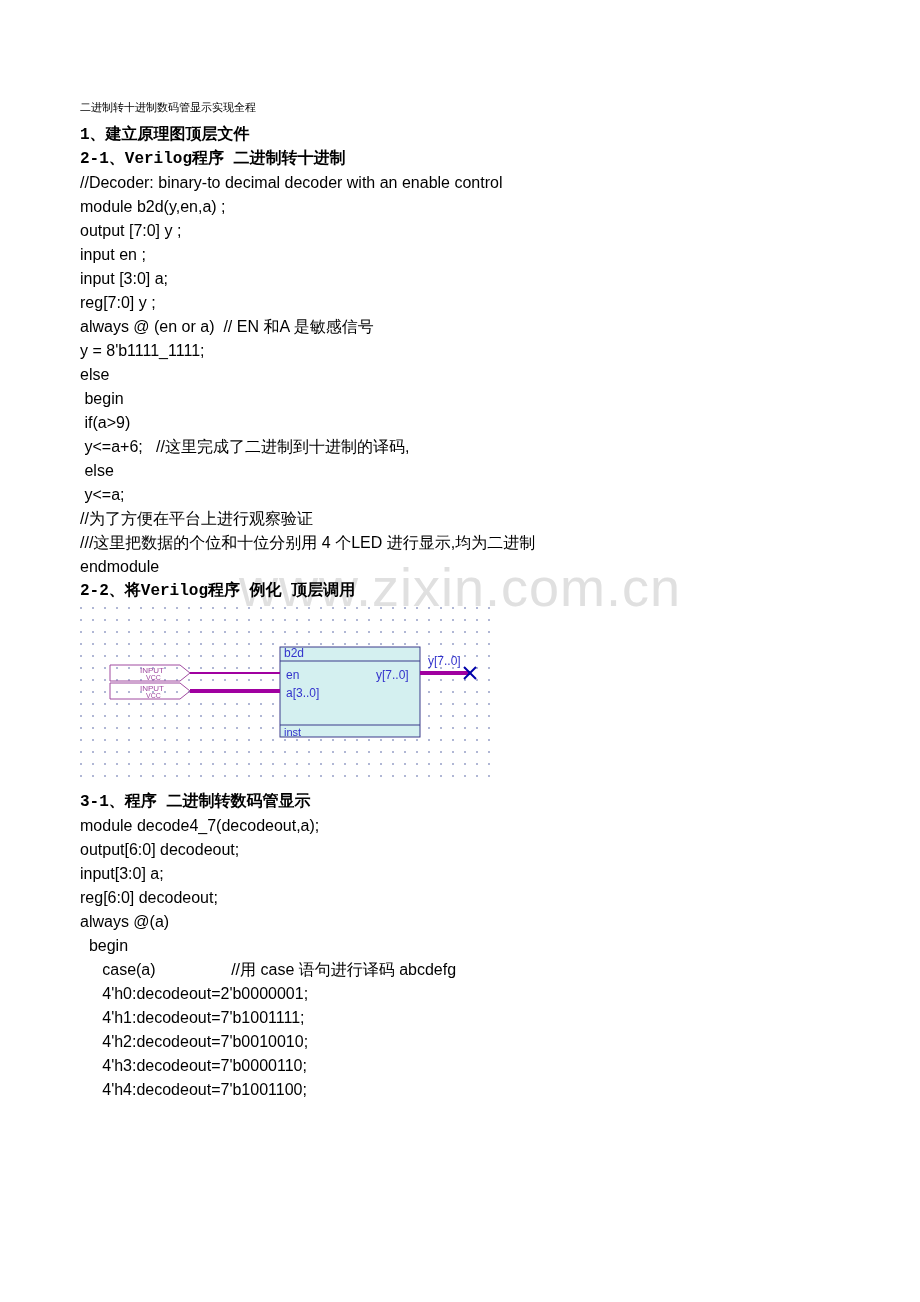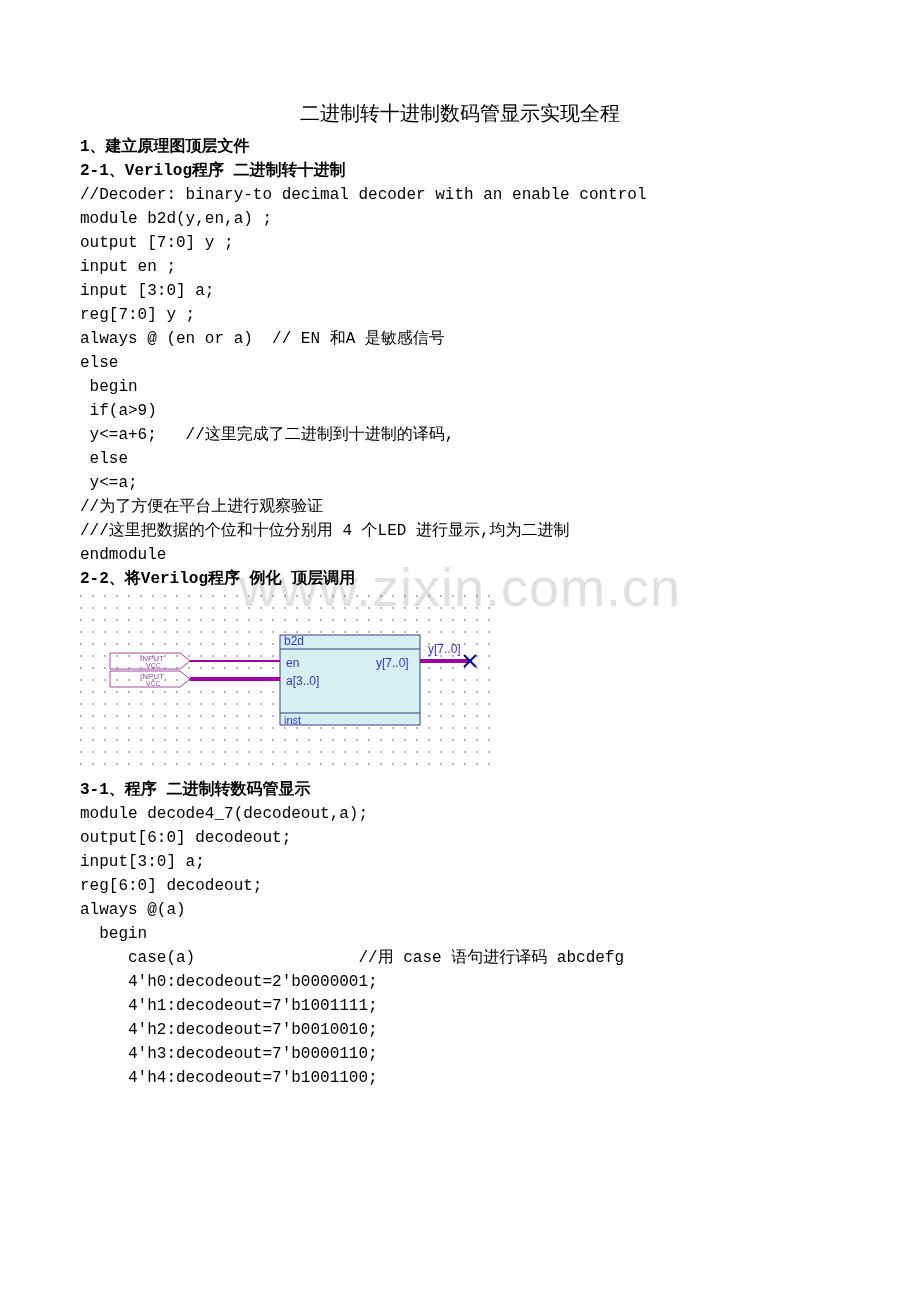--- a/index.html
+++ b/index.html
@@ -7,36 +7,35 @@
       padding: 0;
       font-family: "SimSun", "Courier New", monospace;
       background: #fff;
       width: 920px;
     }
     .page {
       padding: 100px 80px 60px 80px;
       position: relative;
     }
     .title {
-      text-align: center;
-      font-size: 20px;
+      font-size: 11px;
       margin-bottom: 8px;
     }
     .line {
       font-size: 16px;
       line-height: 24px;
       white-space: pre;
       font-family: "SimSun", "Courier New", monospace;
       font-weight: bold;
     }
     .code-line {
       font-size: 16px;
       line-height: 24px;
       white-space: pre;
-      font-family: Liberation Mono, monospace;
+      font-family: Liberation Sans, sans-serif;
     }
     .watermark {
       position: absolute;
       left: 50%;
       top: 556px;
       transform: translateX(-50%);
       font-size: 54px;
       color: #e0e0e0;
       font-family: Arial, sans-serif;
       letter-spacing: 1px;
@@ -64,20 +63,21 @@
     <div class="line">1、建立原理图顶层文件</div>
     <div class="line">2-1、Verilog程序 二进制转十进制</div>
 
     <div class="code-line">//Decoder: binary-to decimal decoder with an enable control</div>
     <div class="code-line">module b2d(y,en,a) ;</div>
     <div class="code-line">output [7:0] y ;</div>
     <div class="code-line">input en ;</div>
     <div class="code-line">input [3:0] a;</div>
     <div class="code-line">reg[7:0] y ;</div>
     <div class="code-line">always @ (en or a)  // EN 和A 是敏感信号</div>
+    <div class="code-line">y = 8'b1111_1111;</div>
     <div class="code-line">else</div>
     <div class="code-line"> begin</div>
     <div class="code-line"> if(a&gt;9)</div>
     <div class="code-line"> y&lt;=a+6;   //这里完成了二进制到十进制的译码,</div>
     <div class="code-line"> else</div>
     <div class="code-line"> y&lt;=a;</div>
     <div class="code-line">//为了方便在平台上进行观察验证</div>
     <div class="code-line">///这里把数据的个位和十位分别用 4 个LED 进行显示,均为二进制</div>
     <div class="code-line">endmodule</div>
 

